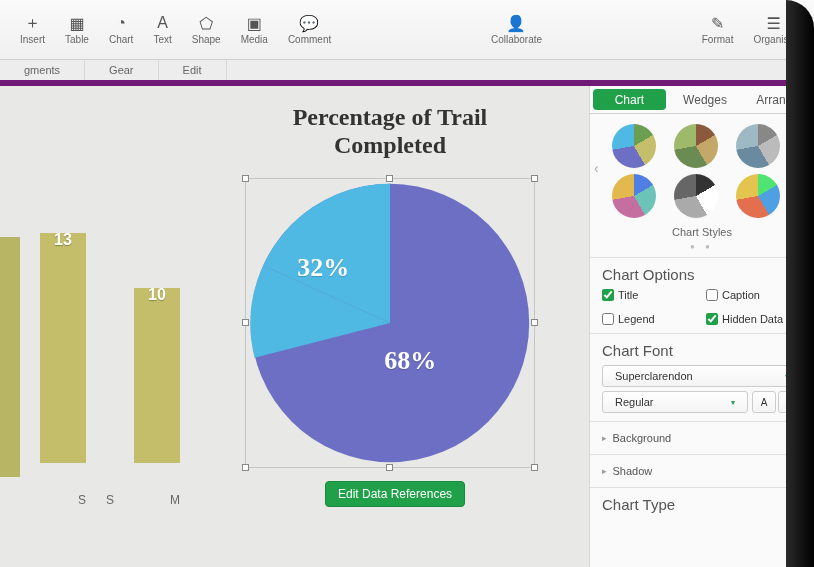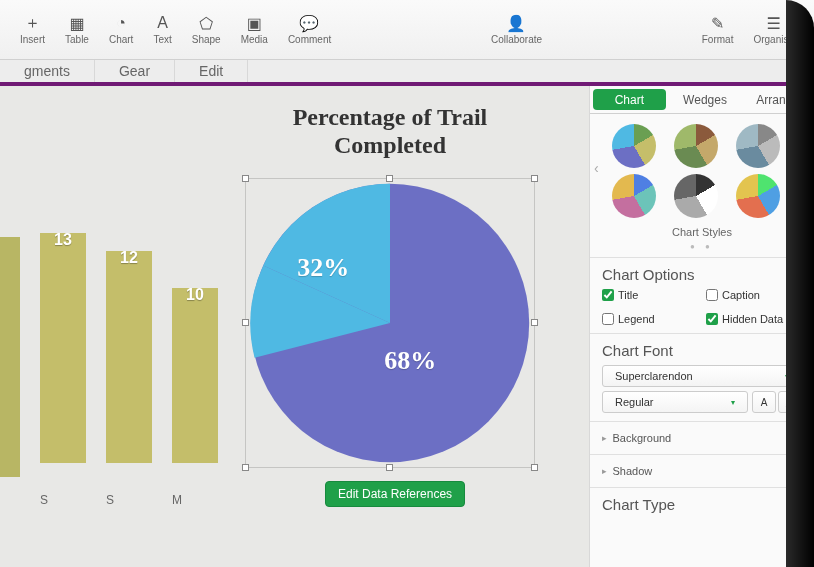--- a/index.html
+++ b/index.html
@@ -6,30 +6,30 @@
 body { width: 814px; height: 567px; background: #f5f5f5; overflow: hidden; position: relative; }
 
 
 .toolbar { height: 60px; background: linear-gradient(#fafafa,#f0f0f0); border-bottom: 1px solid #d0d0d0; display: flex; align-items: center; padding: 0 12px; gap: 4px; }
 .tool-item { display: flex; flex-direction: column; align-items: center; padding: 4px 8px; cursor: pointer; }
 .tool-item .ico { width: 18px; height: 18px; display:flex; align-items:center; justify-content:center; color:#555;}
 .tool-item .lbl { font-size: 10px; color: #666; margin-top: 2px; }
 .toolbar-spacer { flex: 1; }
 
 
-.sheet-tabs { height: 26px; background: #ededed; border-bottom: 4px solid #701a75; display: flex; align-items:center; font-size:14px; color:#666; }
+.sheet-tabs { height: 26px; background: #ededed; border-bottom: 6px solid #701a75; display: flex; align-items:center; font-size:11px; color:#666; }
 .sheet-tab { padding: 0 24px; height:100%; display:flex; align-items:center; border-right:1px solid #d8d8d8;}
 
 
 .main { display:flex; height: calc(100% - 86px); }
 .canvas { flex:1; background:#e8e8e6; position:relative; padding: 10px; }
 
 
 .bars { position:absolute; left:0; bottom:60px; display:flex; align-items:flex-end; gap:20px; }
-.bar-wrap { display:flex; flex-direction:column; align-items:flex-start; }
+.bar-wrap { display:flex; flex-direction:column; align-items:flex-end; }
 .bar { width:46px; background:#c4be6a; position:relative; }
 .bar.partial { width:20px; }
 .bar .val { position:absolute; top:-2px; left:50%; transform:translateX(-50%); color:#fff; font-weight:bold; font-size:16px; text-shadow:0 1px 1px rgba(0,0,0,.3);}
 .bar-label { font-size:12px; color:#666; margin-top:30px; }
 
 
 .pie-title { position:absolute; top:18px; left:260px; width:260px; text-align:center; font-family: Georgia, 'Times New Roman', serif; font-size:24px; font-weight:bold; color:#333; line-height:1.15;}
 .pie-container { position:absolute; top:92px; left:245px; width:290px; height:290px; }
 .selection-box { position:absolute; inset:0; border:1px solid rgba(0,0,0,0.15);}
 .handle { width:7px; height:7px; background:#fff; border:1px solid #888; position:absolute; }
@@ -134,23 +134,20 @@
           <div class="bar partial" style="height:240px;background:#b8b664"></div>
           <div class="bar-label"></div>
         </div>
       <div class="bar-wrap">
           <div class="bar" style="height:230px">
             <span class="val">13</span>
           </div>
           <div class="bar-label">S</div>
         </div>
       <div class="bar-wrap">
-          <div class="bar" style="height:212px">
-            <span class="val">12</span>
-          </div>
           <div class="bar-label">S</div>
         </div>
       <div class="bar-wrap">
           <div class="bar" style="height:175px">
             <span class="val">10</span>
           </div>
           <div class="bar-label">M</div>
         </div>
     </div>
 

